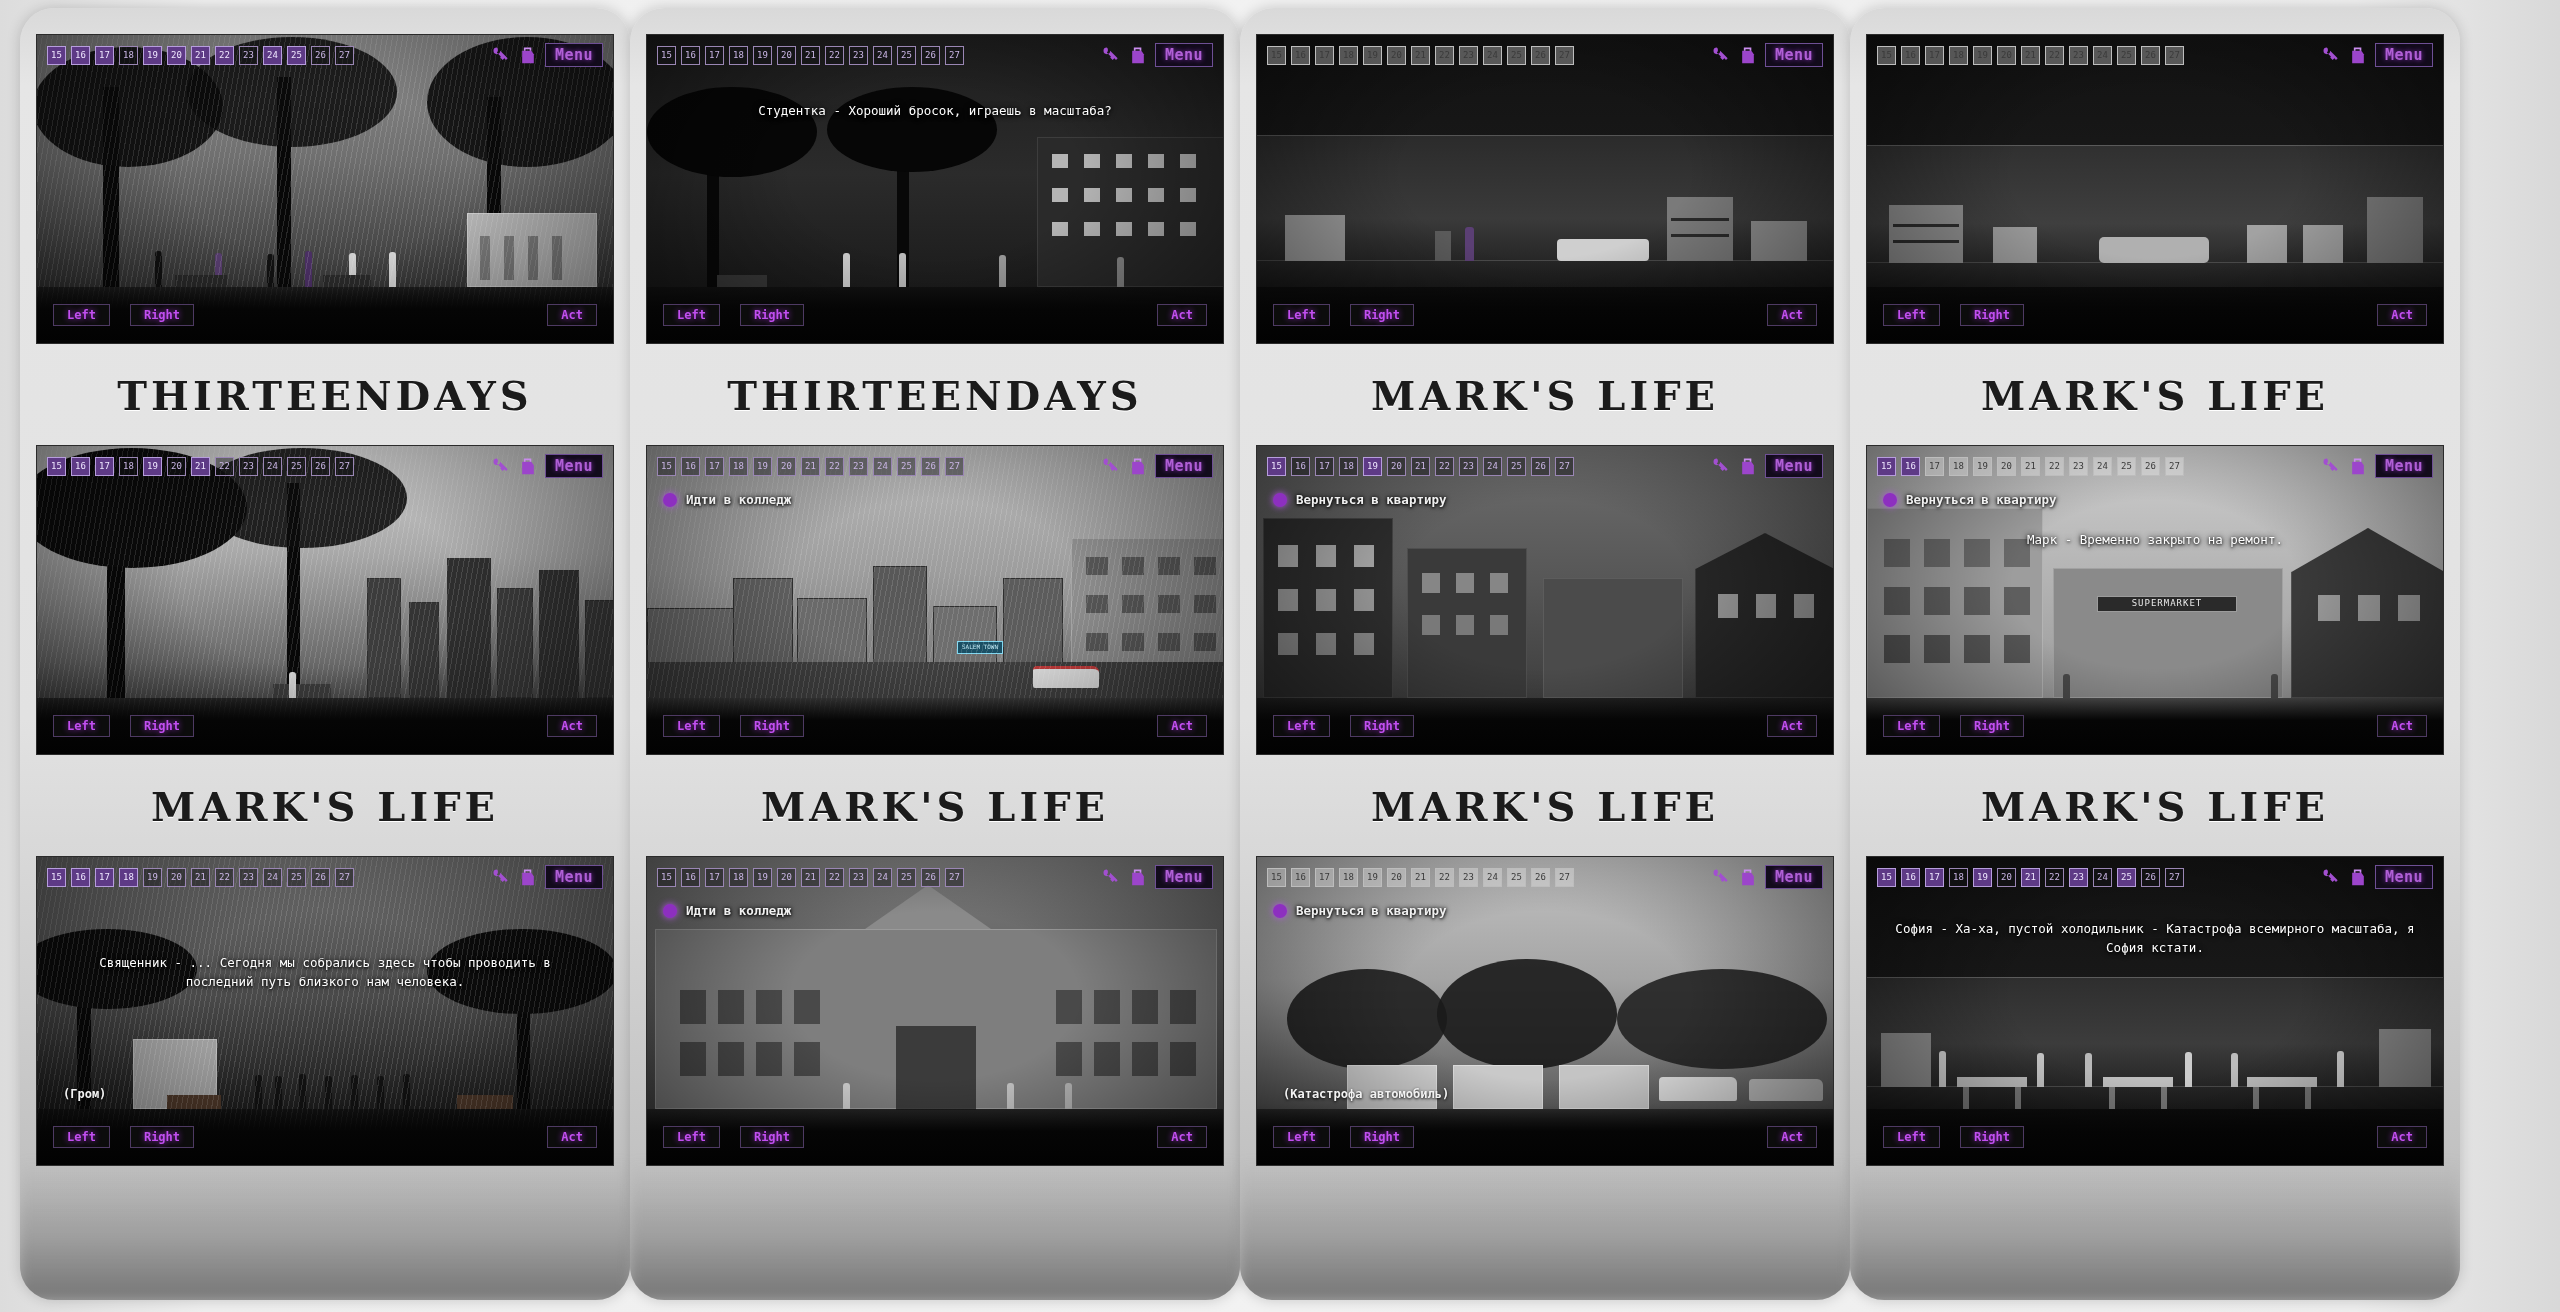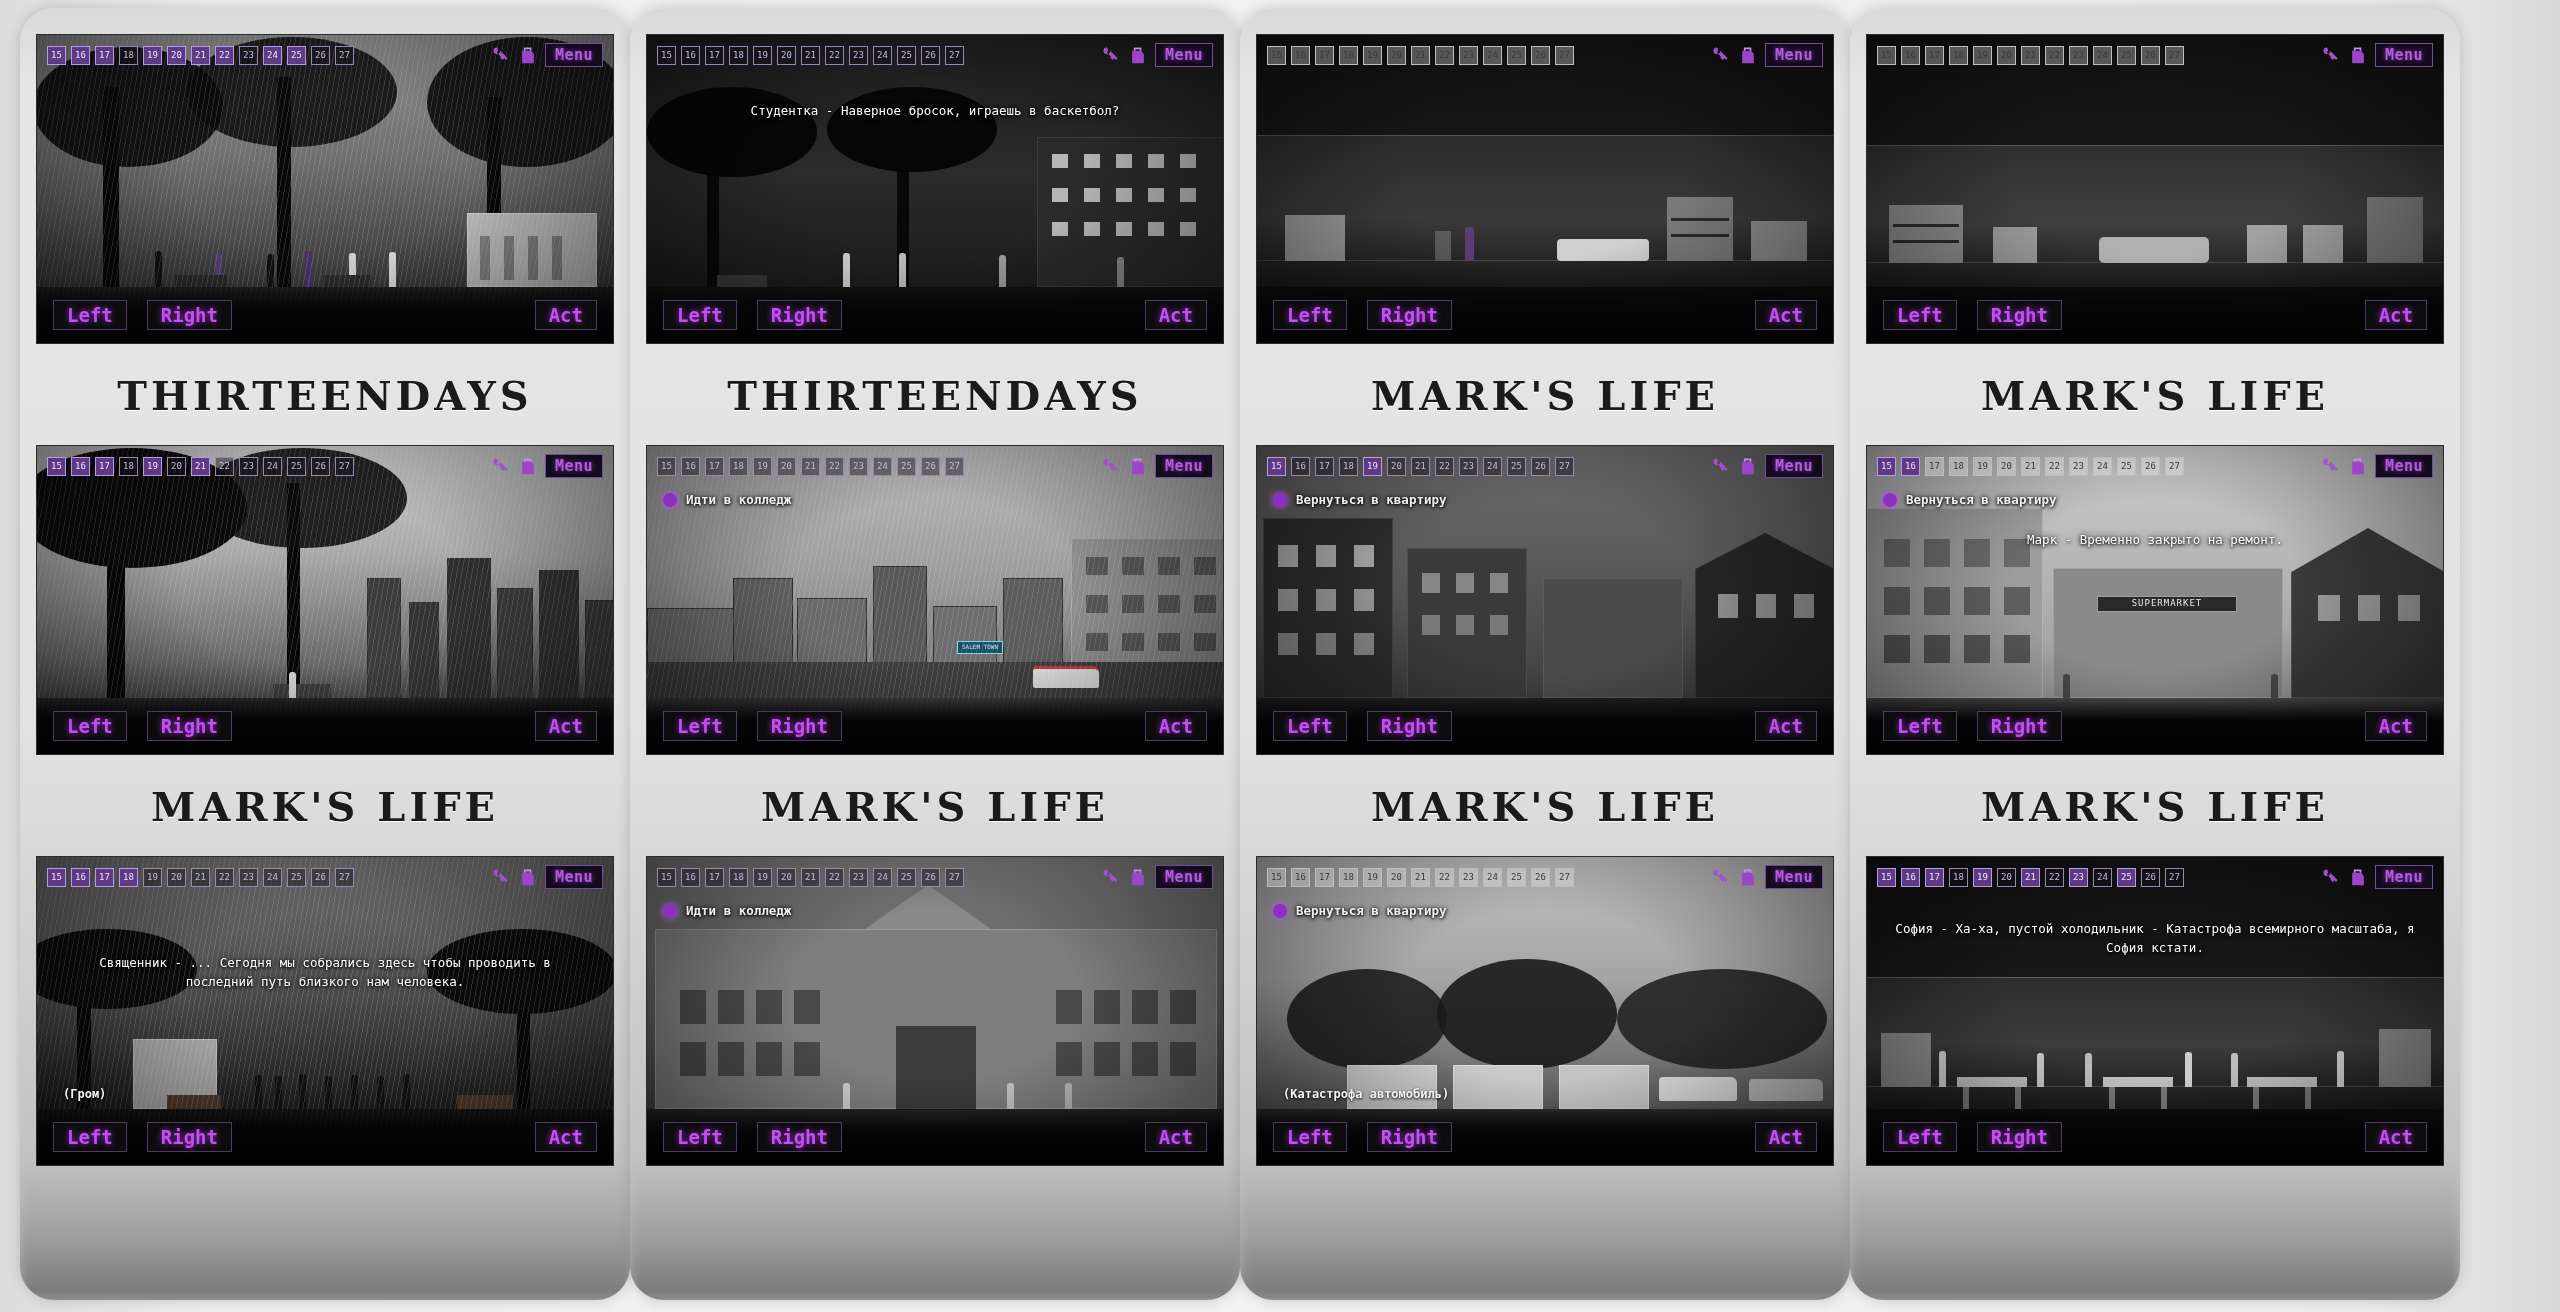--- a/index.html
+++ b/index.html
@@ -90,21 +90,21 @@
   }
 
   
   .hud-bot {
     position:absolute; left:0; right:0; bottom:0; height:56px;
     background: linear-gradient(180deg, rgba(8,8,8,.55) 0%, #050505 40%, #020202 100%);
     display:flex; align-items:center; padding:0 16px; z-index:9;
   }
   .gbtn {
     background:#0c0c0c; border:1px solid #4e3a63;
-    color:#c24ff0; font-size:19px; font-weight:bold;
+    color:#c24ff0; font-size:12px; font-weight:bold;
     padding:3px 13px; margin-right:20px;
     font-family:"DejaVu Sans Mono", monospace;
     text-shadow:0 0 6px #a12fd6;
   }
   .gbtn.act { margin-left:auto; margin-right:0; }
 
   
   .dlg {
     position:absolute; left:26px; right:26px; top:74px; z-index:8;
     color:#ffffff; font-size:12.5px; line-height:1.55; text-align:center;
@@ -396,21 +396,21 @@
           <div class="win" style="left:142px;top:84px;width:16px;height:14px;"></div>
         </div>
         <div class="bench" style="left:70px;width:50px;height:12px;background:#3a3a3a;"></div>
         <div class="ped" style="left:196px;height:34px;background:#d0d0d0;"></div>
         <div class="ped" style="left:252px;height:34px;background:#b9b9b9;"></div>
         <div class="ped" style="left:352px;height:32px;background:#9a9a9a;"></div>
         <div class="ped" style="left:470px;height:30px;background:#8a8a8a;"></div>
       </div>
       <div class="vign"></div>
 
-      <div class="dlg" style="top:66px;">Студентка - Наверное бросок, играешь в баскетбол?</div>
+      <div class="dlg" style="top:66px;">Студентка - Хороший бросок, играешь в масштаба?</div>
 
       <div class="hud-top">
         <div class="days">
           <div class="day">15</div>
           <div class="day">16</div>
           <div class="day">17</div>
           <div class="day">18</div>
           <div class="day">19</div>
           <div class="day">20</div>
           <div class="day">21</div>

